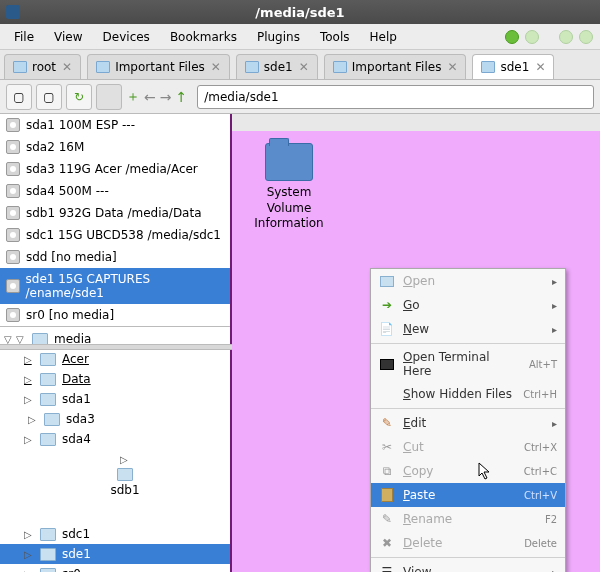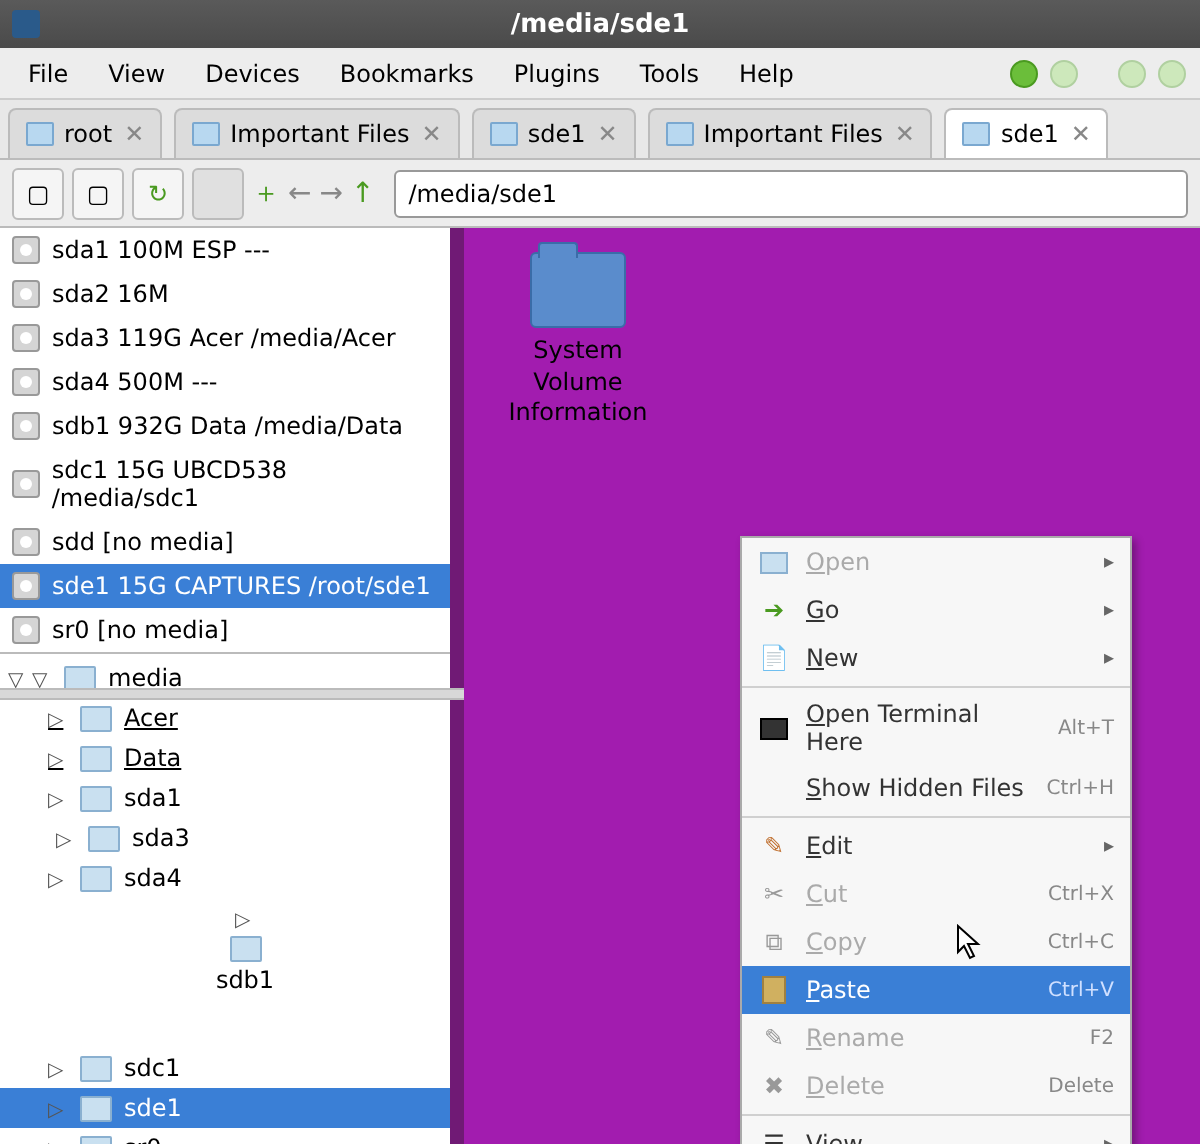--- a/index.html
+++ b/index.html
@@ -17,34 +17,34 @@
 .tab { display: flex; align-items: center; padding: 5px 8px; background: #dcdcdc; border: 1px solid #bbb; border-bottom: none; border-radius: 4px 4px 0 0; margin-right: 6px; }
 .tab.active { background: #fff; }
 .tab .folder-ic { width: 14px; height: 12px; background: #b8d8f0; border: 1px solid #7aa8d0; border-radius: 1px; margin-right: 5px; }
 .tab .close { margin-left: 6px; color: #888; font-weight: bold; }
 .toolbar { height: 34px; background: #ededed; border-bottom: 1px solid #bbb; display: flex; align-items: center; padding: 0 6px; gap: 4px; }
 .toolbar .btn { width: 26px; height: 26px; background: #f5f5f5; border: 1px solid #bbb; border-radius: 3px; display: flex; align-items: center; justify-content: center; }
 .toolbar .btn.folder-btn { background: #e0e0e0; }
 .toolbar .arrow { font-size: 14px; }
 .path-input { flex: 1; height: 24px; background: #fff; border: 1px solid #999; border-radius: 3px; padding: 0 6px; display: flex; align-items: center; margin-left: 6px; }
 .content { display: flex; height: calc(572px - 24px - 26px - 30px - 34px); }
-.left { width: 232px; display: flex; flex-direction: column; border-right: 7px solid #701a75; background: #fff; }
+.left { width: 232px; display: flex; flex-direction: column; border-right: 2px solid #701a75; background: #fff; }
 .devices { flex: 0 0 auto; overflow: auto; border-bottom: 1px solid #bbb; }
 .devices .dev-row { display: flex; align-items: center; padding: 4px 6px; gap: 6px; }
 .devices .dev-row.selected { background: #3a7fd6; color: #fff; }
 .hdd-ic { width: 14px; height: 14px; background: #d5d5d5; border: 1px solid #999; border-radius: 2px; position: relative; }
 .hdd-ic::after { content: ""; position: absolute; left: 3px; top: 3px; width: 6px; height: 6px; background: #fff; border-radius: 50%; }
 .tree { flex: 1; overflow: auto; padding: 2px 0; }
 .tree-row { display: flex; align-items: center; padding: 3px 4px; gap: 2px; }
 .tree-row.selected { background: #3a7fd6; color: #fff; }
 .tri { width: 10px; display: inline-block; color: #555; }
 .tri.down::before { content: "▽"; font-size: 10px; }
 .tri.right::before { content: "▷"; font-size: 10px; }
 .folder-tree-ic { width: 16px; height: 13px; background: #c9e0f0; border: 1px solid #8ab0d0; border-radius: 1px; margin-right: 4px; margin-left: 4px; }
-.main { flex: 1; background: #a21caf; position: relative; padding: 12px; }
+.main { flex: 1; background: #f0abfc; position: relative; padding: 12px; margin-top: 17px; }
 .file-item { width: 90px; text-align: center; line-height: 1.3; }
 .big-folder { width: 48px; height: 38px; margin: 0 auto 4px; background: #5a8ccc; border: 1px solid #3a6ca8; border-radius: 3px; position: relative; }
 .big-folder::before { content: ""; position: absolute; left: 3px; top: -6px; width: 18px; height: 7px; background: #5a8ccc; border: 1px solid #3a6ca8; border-bottom: none; border-radius: 2px 2px 0 0; }
 .sep-bar { position: absolute; left: 0; top: 344px; width: 100%; height: 6px; background: #d8d8d8; border-top: 1px solid #bbb; border-bottom: 1px solid #bbb; }
 .scrollbar { position: absolute; right: 0; top: 350px; bottom: 0; width: 14px; background: #ededed; border-left: 1px solid #ccc; }
 .scroll-thumb { background: #cacaca; border: 1px solid #aaa; height: 30px; margin-top: 20px; border-radius: 3px; }
 .ctx-menu { position: absolute; right: 34px; top: 268px; width: 196px; background: #f7f7f7; border: 1px solid #aaa; box-shadow: 2px 2px 4px rgba(0,0,0,0.3); z-index: 10; }
 .ctx-item { display: flex; align-items: center; padding: 4px 8px; gap: 8px; color: #333; }
 .ctx-item.disabled { color: #aaa; }
 .ctx-item.selected { background: #3a7fd6; color: #fff; }
@@ -163,21 +163,21 @@
         <div class="dev-row">
           <div class="hdd-ic"></div>
           <span>sdc1 15G UBCD538 /media/sdc1</span>
         </div>
         <div class="dev-row">
           <div class="hdd-ic"></div>
           <span>sdd [no media]</span>
         </div>
         <div class="dev-row selected">
           <div class="hdd-ic"></div>
-          <span>sde1 15G CAPTURES /root/sde1</span>
+          <span>sde1 15G CAPTURES /ename/sde1</span>
         </div>
         <div class="dev-row">
           <div class="hdd-ic"></div>
           <span>sr0 [no media]</span>
         </div>
       </div>
     <div class="sep-bar"></div>
     <div class="tree">
       <div class="tree-row">
         <span class="tri down"></span>

